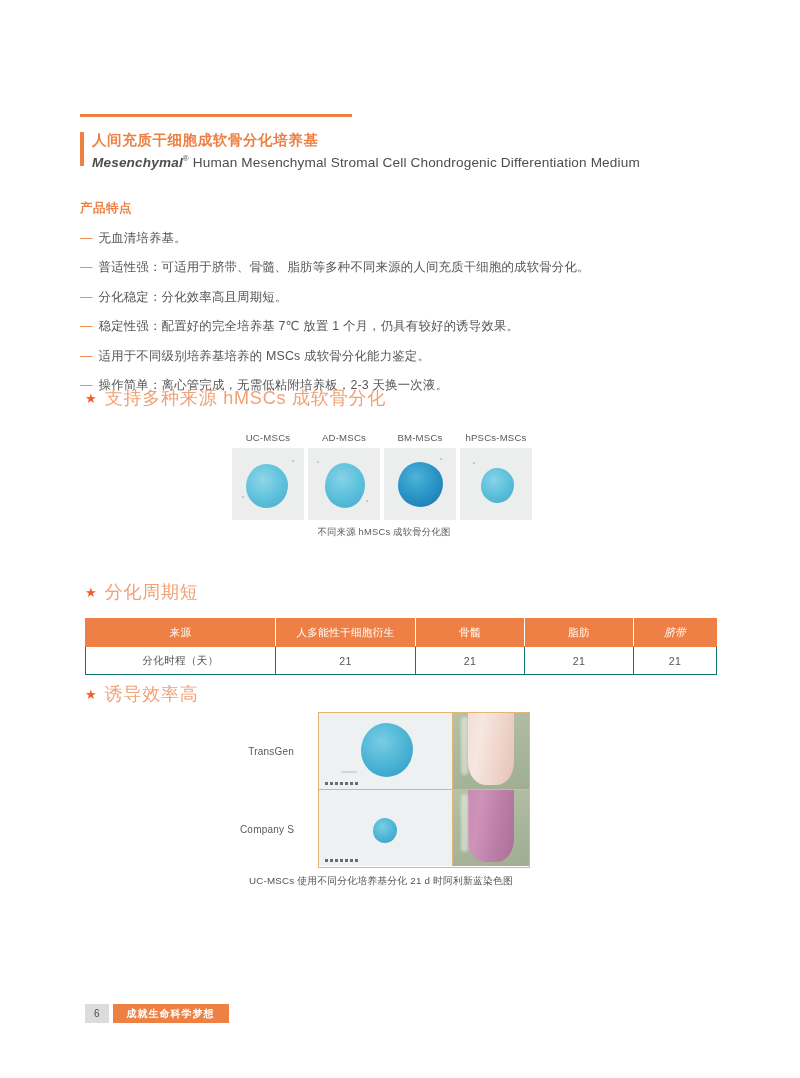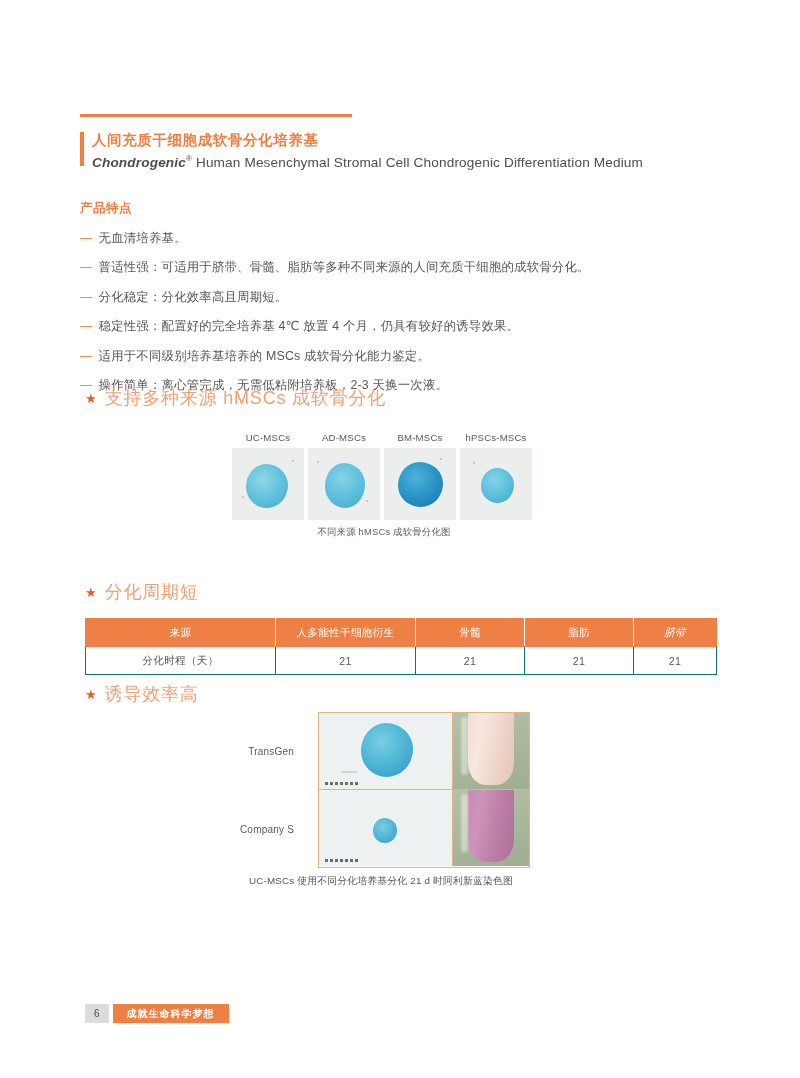--- a/index.html
+++ b/index.html
@@ -139,40 +139,40 @@
 </style>
 </head>
 <body>
 
 <div class="page">
 
   <div class="title-rule"></div>
 
   <div class="subtitle-block">
     <div class="sub-cn">人间充质干细胞成软骨分化培养基</div>
-    <div class="sub-en"><span class="brand">Chondrogenic</span><sup>®</sup><span> Human Mesenchymal Stromal Cell Chondrogenic Differentiation Medium</span></div>
+    <div class="sub-en"><span class="brand">Mesenchymal</span><sup>®</sup><span> Human Mesenchymal Stromal Cell Chondrogenic Differentiation Medium</span></div>
   </div>
 
   <div class="features">
     <div class="feat-title">产品特点</div>
     <div class="feat-item">
       <span class="feat-dash">—</span>
       <span>无血清培养基。</span>
     </div>
     <div class="feat-item">
       <span class="feat-dash">—</span>
       <span>普适性强：可适用于脐带、骨髓、脂肪等多种不同来源的人间充质干细胞的成软骨分化。</span>
     </div>
     <div class="feat-item">
       <span class="feat-dash">—</span>
       <span>分化稳定：分化效率高且周期短。</span>
     </div>
     <div class="feat-item">
       <span class="feat-dash">—</span>
-      <span>稳定性强：配置好的完全培养基 4℃ 放置 4 个月，仍具有较好的诱导效果。</span>
+      <span>稳定性强：配置好的完全培养基 7℃ 放置 1 个月，仍具有较好的诱导效果。</span>
     </div>
     <div class="feat-item">
       <span class="feat-dash">—</span>
       <span>适用于不同级别培养基培养的 MSCs 成软骨分化能力鉴定。</span>
     </div>
     <div class="feat-item">
       <span class="feat-dash">—</span>
       <span>操作简单：离心管完成，无需低粘附培养板，2-3 天换一次液。</span>
     </div>
   </div>

